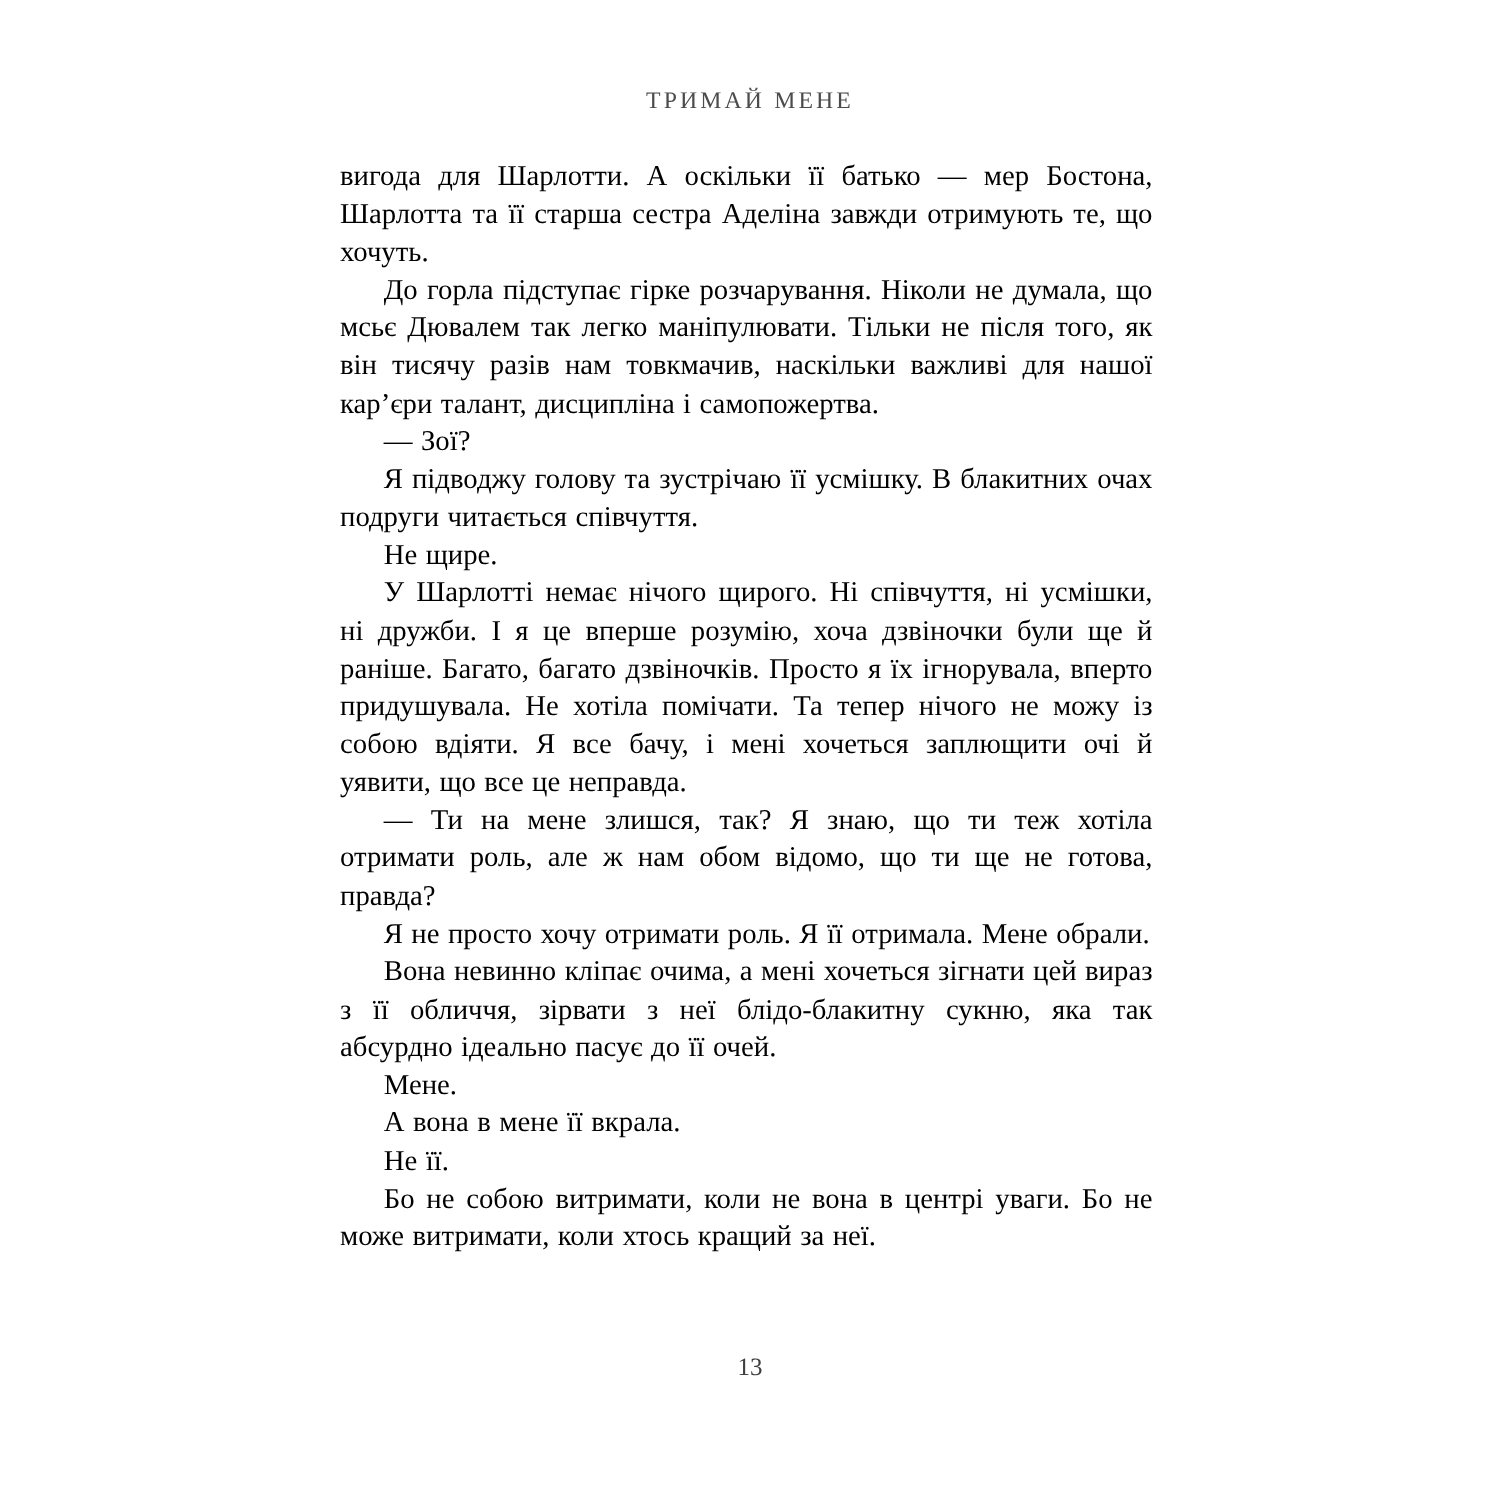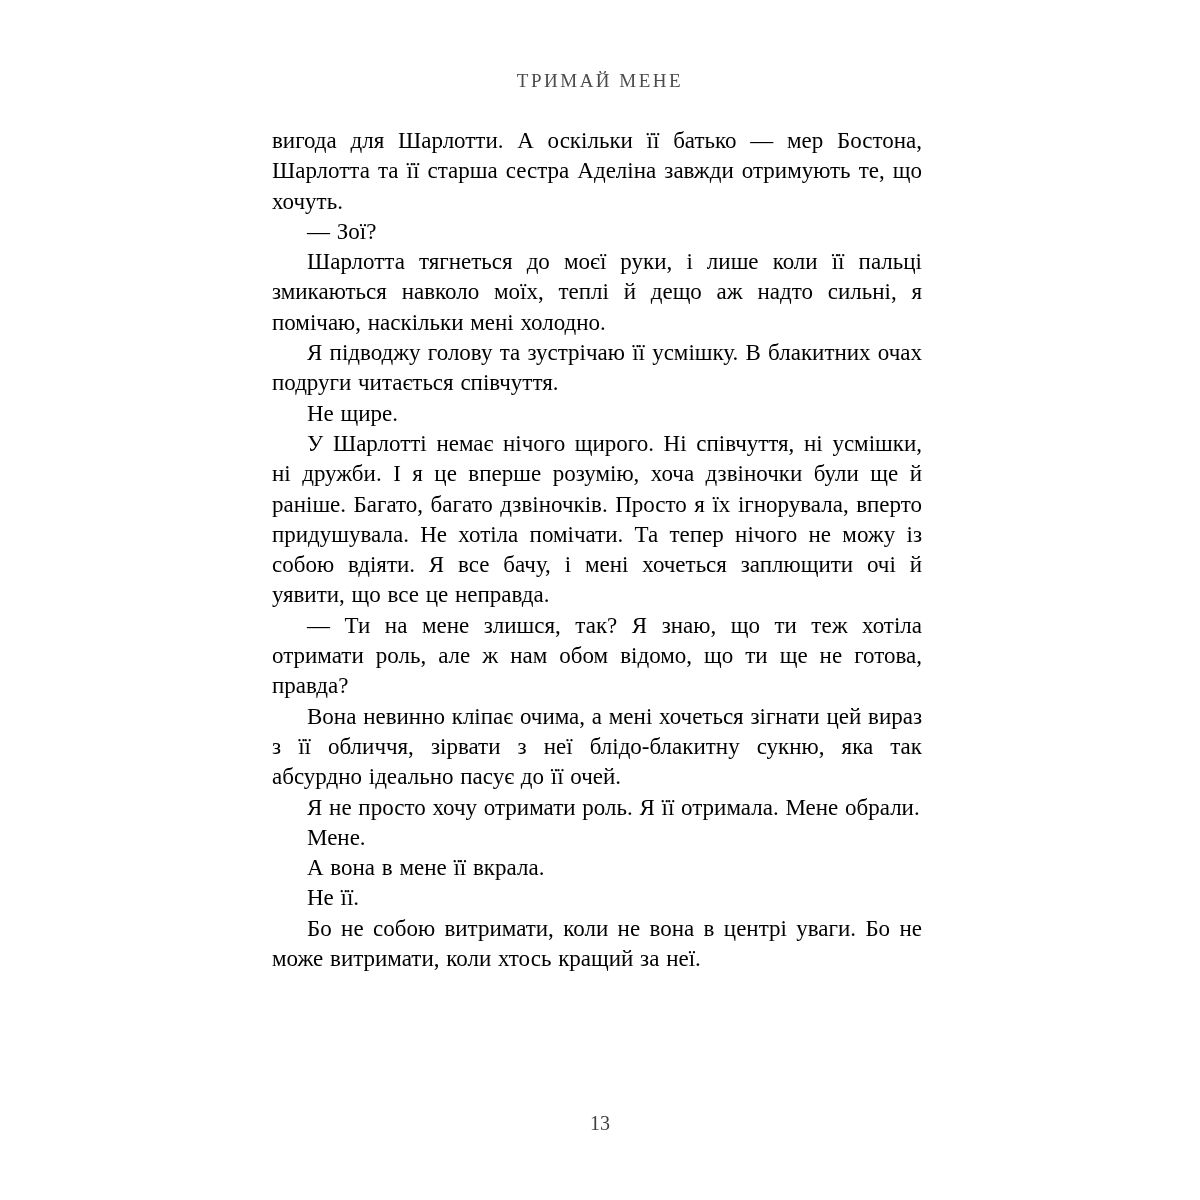--- a/index.html
+++ b/index.html
@@ -49,44 +49,44 @@
 
   .para.indent {
     text-indent: 35px;
   }
 
   .italic {
   }
 
   .page-number {
     position: absolute;
-    top: 1112px;
+    top: 1083px;
     left: 0;
     width: 1200px;
     text-align: center;
     font-size: 20px;
     color: #3f3f3f;
   }
 </style>
 </head>
 <body>
 
 <div class="page">
   <div class="running-head">ТРИМАЙ МЕНЕ</div>
 
   <div class="text-block">
       <p class="para"><span>вигода для Шарлотти. А оскільки її батько — мер Бостона, Шарлотта та її старша сестра Аделіна завжди отримують те, що хочуть.</span></p>
+      <p class="para indent"><span>До горла підступає гірке розчарування. Ніколи не думала, що мсьє Дювалем так легко маніпулювати. Тільки не після того, як він тисячу разів нам товкмачив, наскільки важливі для нашої кар’єри талант, дисципліна і самопожертва.</span></p>
       <p class="para indent"><span>— Зої?</span></p>
-      <p class="para indent"><span>Шарлотта тягнеться до моєї руки, і лише коли її пальці змикаються навколо моїх, теплі й дещо аж надто сильні, я помічаю, наскільки мені холодно.</span></p>
       <p class="para indent"><span>Я підводжу голову та зустрічаю її усмішку. В блакитних очах подруги читається співчуття.</span></p>
       <p class="para indent"><span class="italic">Не щире.</span></p>
       <p class="para indent"><span>У Шарлотті немає нічого щирого. Ні співчуття, ні усмішки, ні дружби. І я це вперше розумію, хоча дзвіночки були ще й раніше. Багато, багато дзвіночків. Просто я їх ігнорувала, вперто придушувала. Не хотіла помічати. Та тепер нічого не можу із собою вдіяти. Я все бачу, і мені хочеться заплющити очі й уявити, що все це неправда.</span></p>
       <p class="para indent"><span>— Ти на мене злишся, так? Я знаю, що ти теж хотіла отримати роль, але ж нам обом відомо, що ти ще не готова, правда?</span></p>
+      <p class="para indent"><span>Я не просто хочу отримати роль. Я її </span><span class="italic">отримала</span><span>. Мене обрали.</span></p>
       <p class="para indent"><span>Вона невинно кліпає очима, а мені хочеться зігнати цей вираз з її обличчя, зірвати з неї блідо-блакитну сукню, яка так абсурдно ідеально пасує до її очей.</span></p>
-      <p class="para indent"><span>Я не просто хочу отримати роль. Я її </span><span class="italic">отримала</span><span>. Мене обрали.</span></p>
       <p class="para indent"><span>Мене.</span></p>
       <p class="para indent"><span>А вона в мене її вкрала.</span></p>
       <p class="para indent"><span>Не її.</span></p>
       <p class="para indent"><span>Бо не собою витримати, коли не вона в центрі уваги. Бо не може витримати, коли хтось кращий за неї.</span></p>
     </div>
 
   <div class="page-number">13</div>
 </div>
 
 </body></html>

